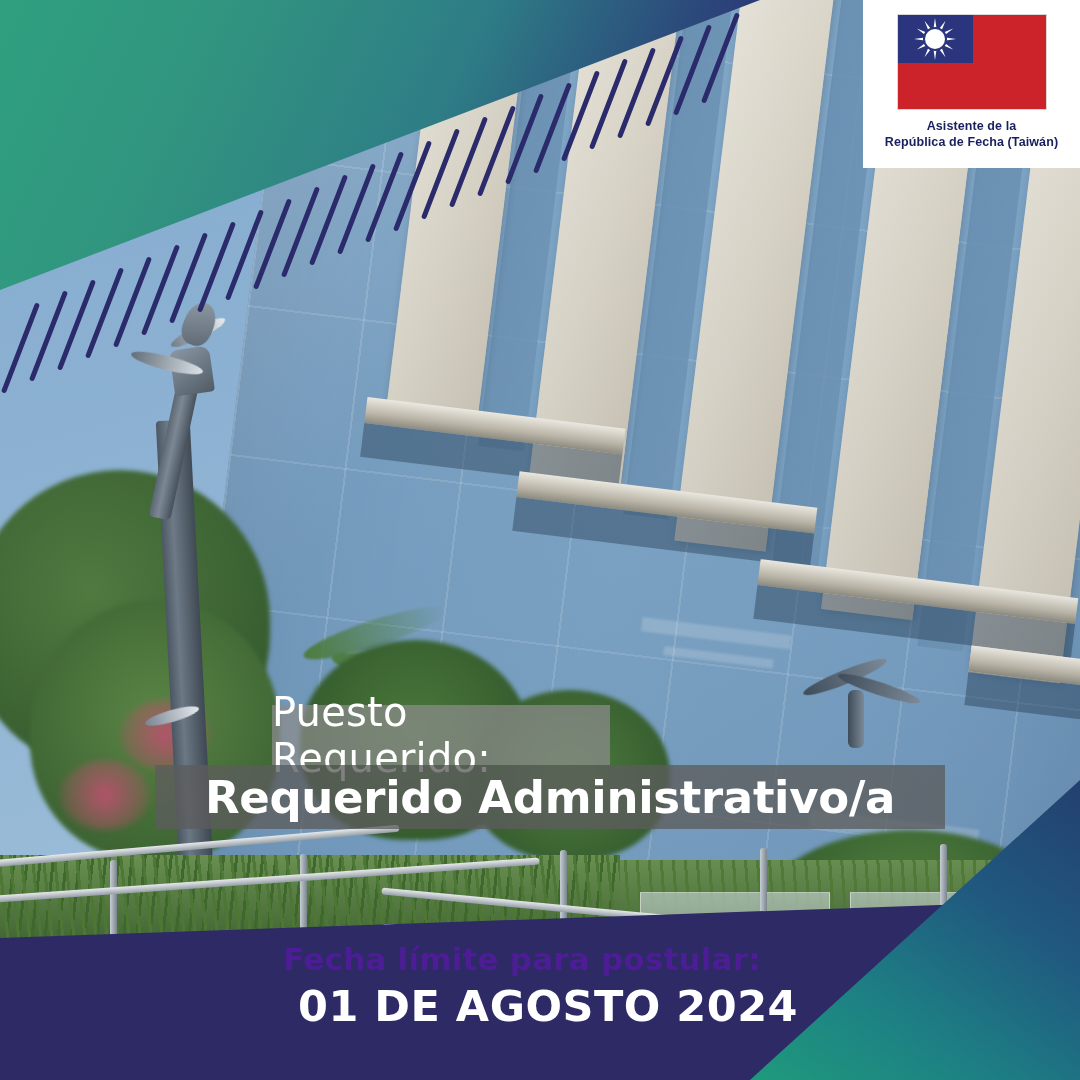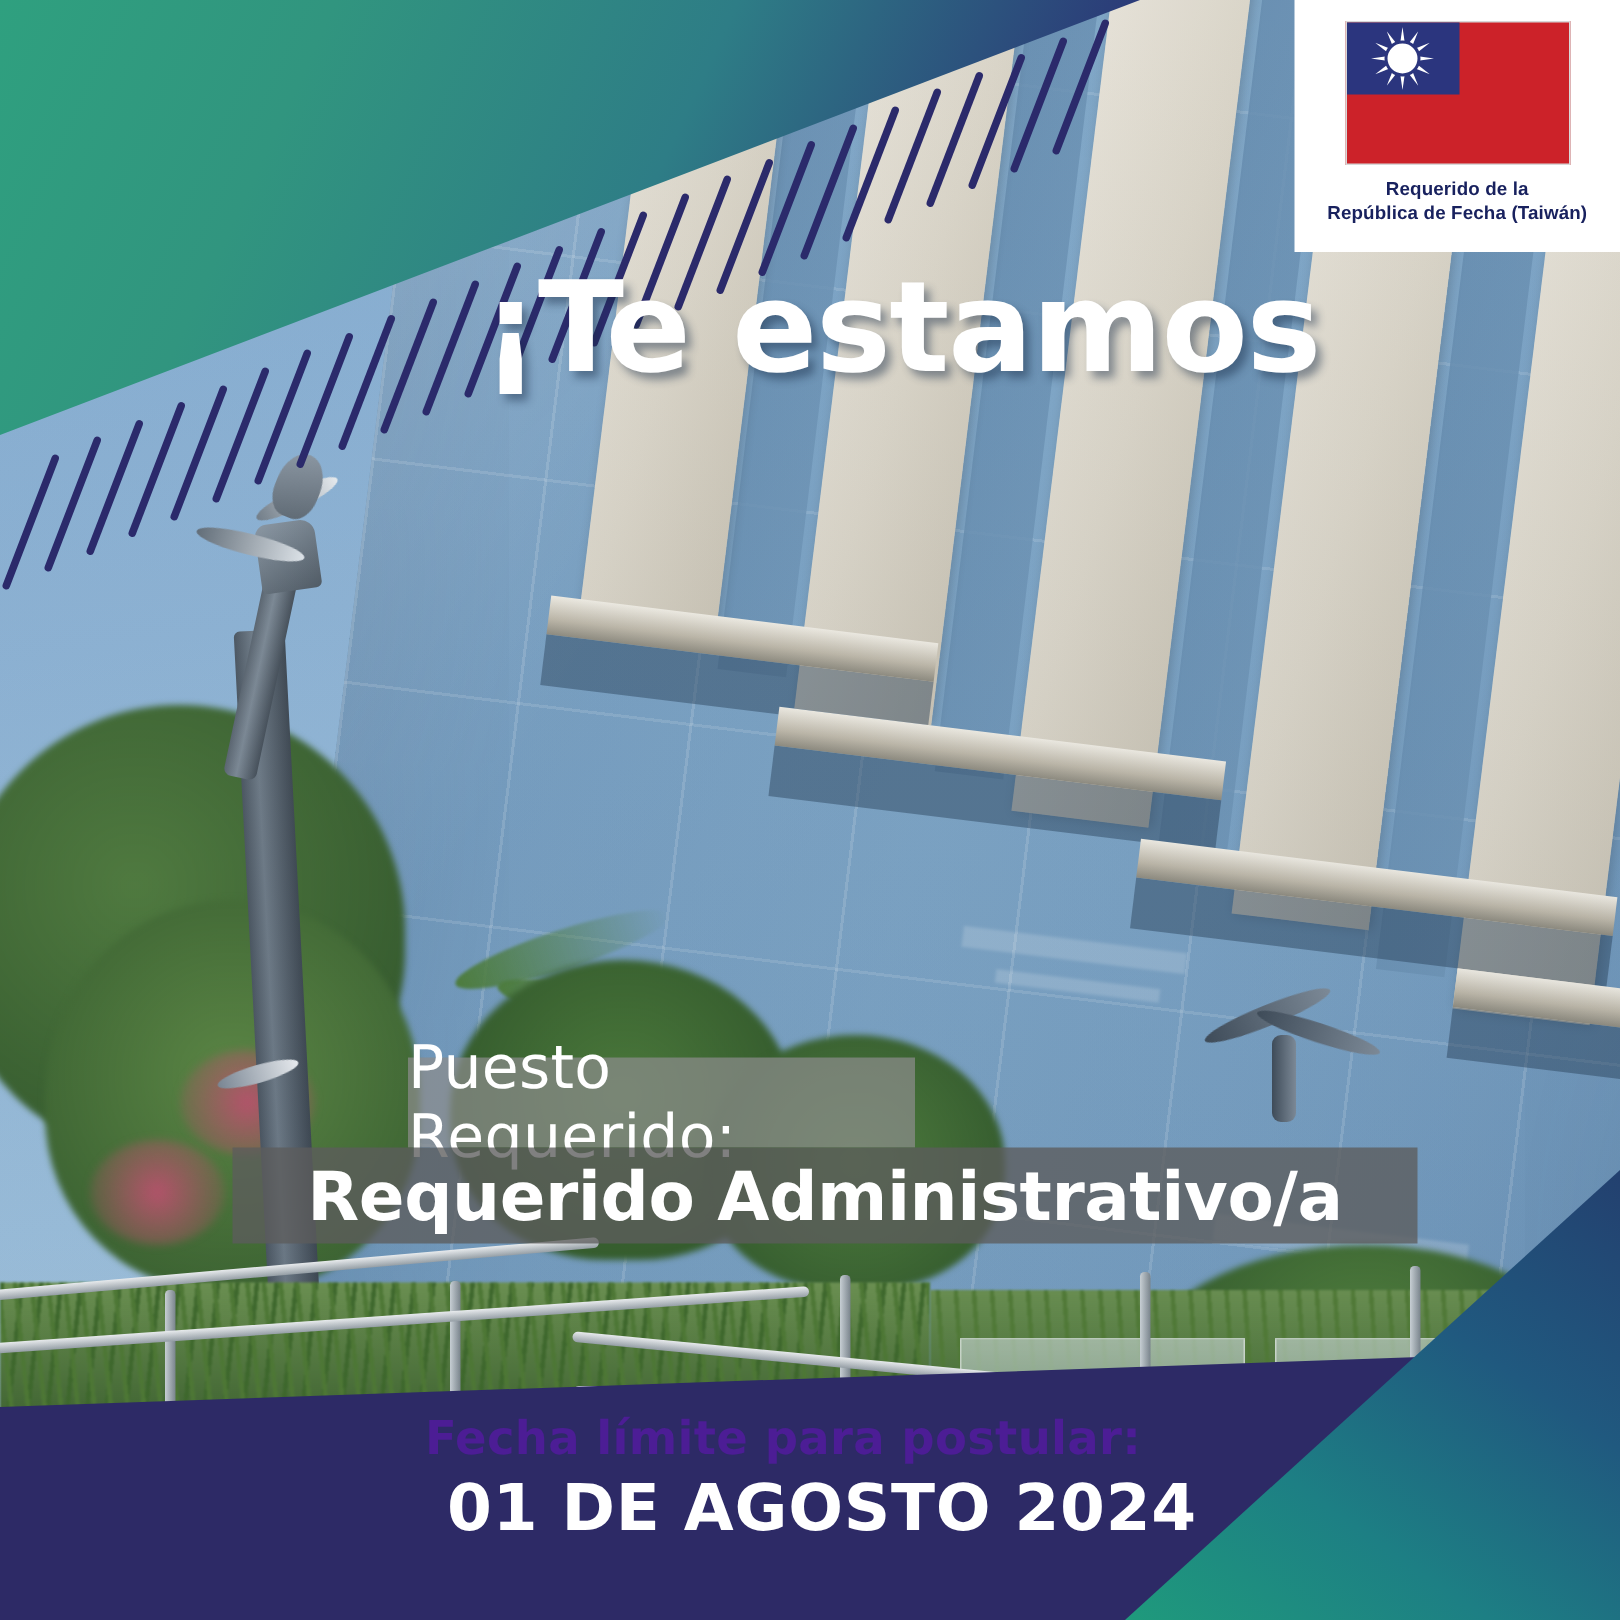--- a/index.html
+++ b/index.html
@@ -384,27 +384,26 @@
           <div class="ray" style="transform: rotate(150deg);"></div>
           <div class="ray" style="transform: rotate(120deg);"></div>
           <div class="ray" style="transform: rotate(90deg);"></div>
           <div class="ray" style="transform: rotate(60deg);"></div>
           <div class="ray" style="transform: rotate(30deg);"></div>
           <div class="ray" style="transform: rotate(0deg);"></div>
         <div class="disc"></div>
       </div>
     </div>
     <div class="logo-caption">
-      <div>Requerido de la</div>
+      <div>Asistente de la</div>
       <div>República  de Fecha (Taiwán)</div>
     </div>
   </div>
 
   <div class="headline">
-    <span class="l1">¡Te estamos</span>
   </div>
 
   <div class="band-top">
     <span>Puesto Requerido:</span>
   </div>
   <div class="band-bottom">
     <span>Requerido Administrativo/a</span>
   </div>
 
   <div class="footer"></div>

